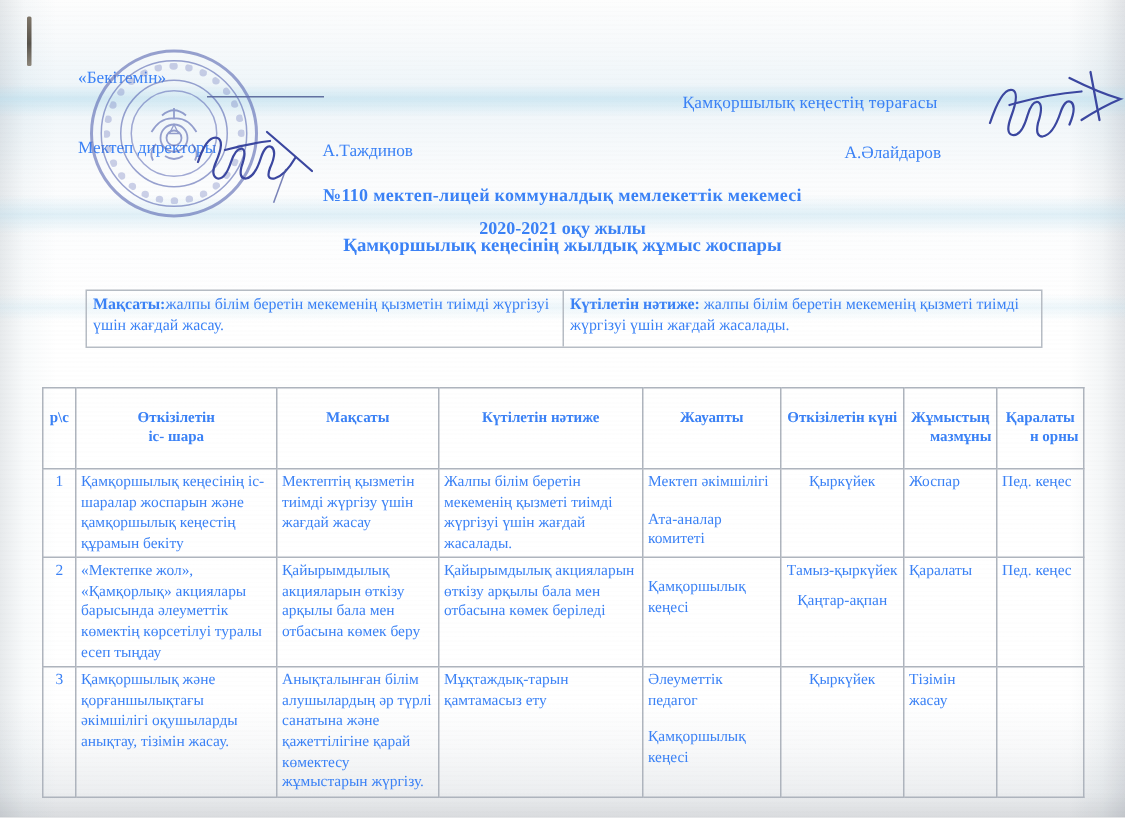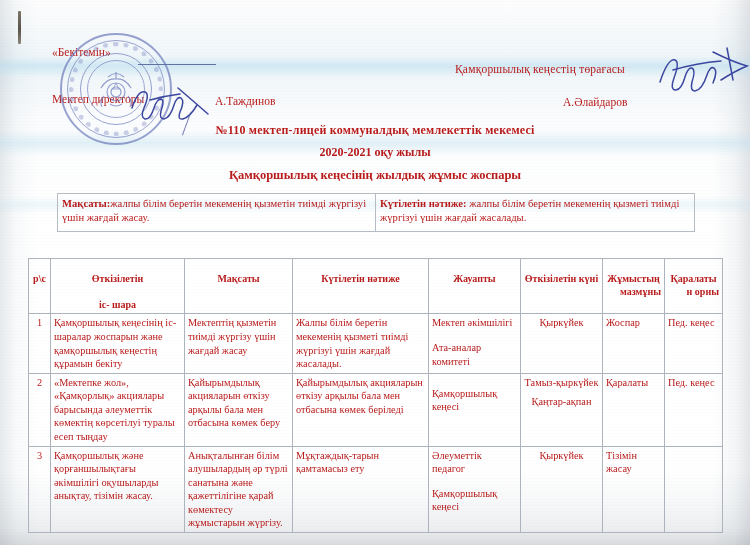--- a/index.html
+++ b/index.html
@@ -7,21 +7,21 @@
     padding: 0;
     background: #d8dadd;
   }
   .page {
     position: relative;
     width: 750px;
     height: 545px;
     overflow: hidden;
     background: #ffffff;
     font-family: "Liberation Serif", "DejaVu Serif", serif;
-    color: #b91c1c;
+    color: #3b82f6;
   }
   
   .scan-tint {
     position: absolute;
     inset: 0;
     background:
       linear-gradient(180deg,
         #fdfdfd 0%,
         #f6f9fb 6%,
         #eef5f9 11%,
@@ -164,21 +164,21 @@
   }
   .title2 {
     position: absolute;
     left: 0; right: 0; top: 145px;
     text-align: center;
     font-size: 12px;
     font-weight: bold;
   }
   .title3 {
     position: absolute;
-    left: 0; right: 0; top: 168px;
+    left: 0; right: 0; top: 156px;
     text-align: center;
     font-size: 12.5px;
     font-weight: bold;
   }
   .slash {
     position: absolute;
     left: 186px; top: 112px;
     width: 1.3px; height: 24px;
     background: #4d5aa0;
     transform: rotate(20deg);
@@ -219,21 +219,21 @@
     line-height: 1.32;
     font-weight: normal;
   }
   table.plan thead th {
     text-align: center;
     font-weight: bold;
     height: 38px;
     padding-top: 13px;
     font-size: 10px;
   }
-  table.plan thead th .l2 { display: block; margin-top: 13px; }
+  table.plan thead th .l2 { display: block; }
   table.plan thead th .l2b { display: block; text-align: right; }
   td.num { text-align: center; }
   td.ctr { text-align: center; }
   .sp { display: block; height: 11px; }
   .gap6 { display: block; height: 6px; }
 
   .col-n  { width: 22px; }
   .col-a  { width: 134px; }
   .col-b  { width: 108px; }
   .col-c  { width: 136px; }

